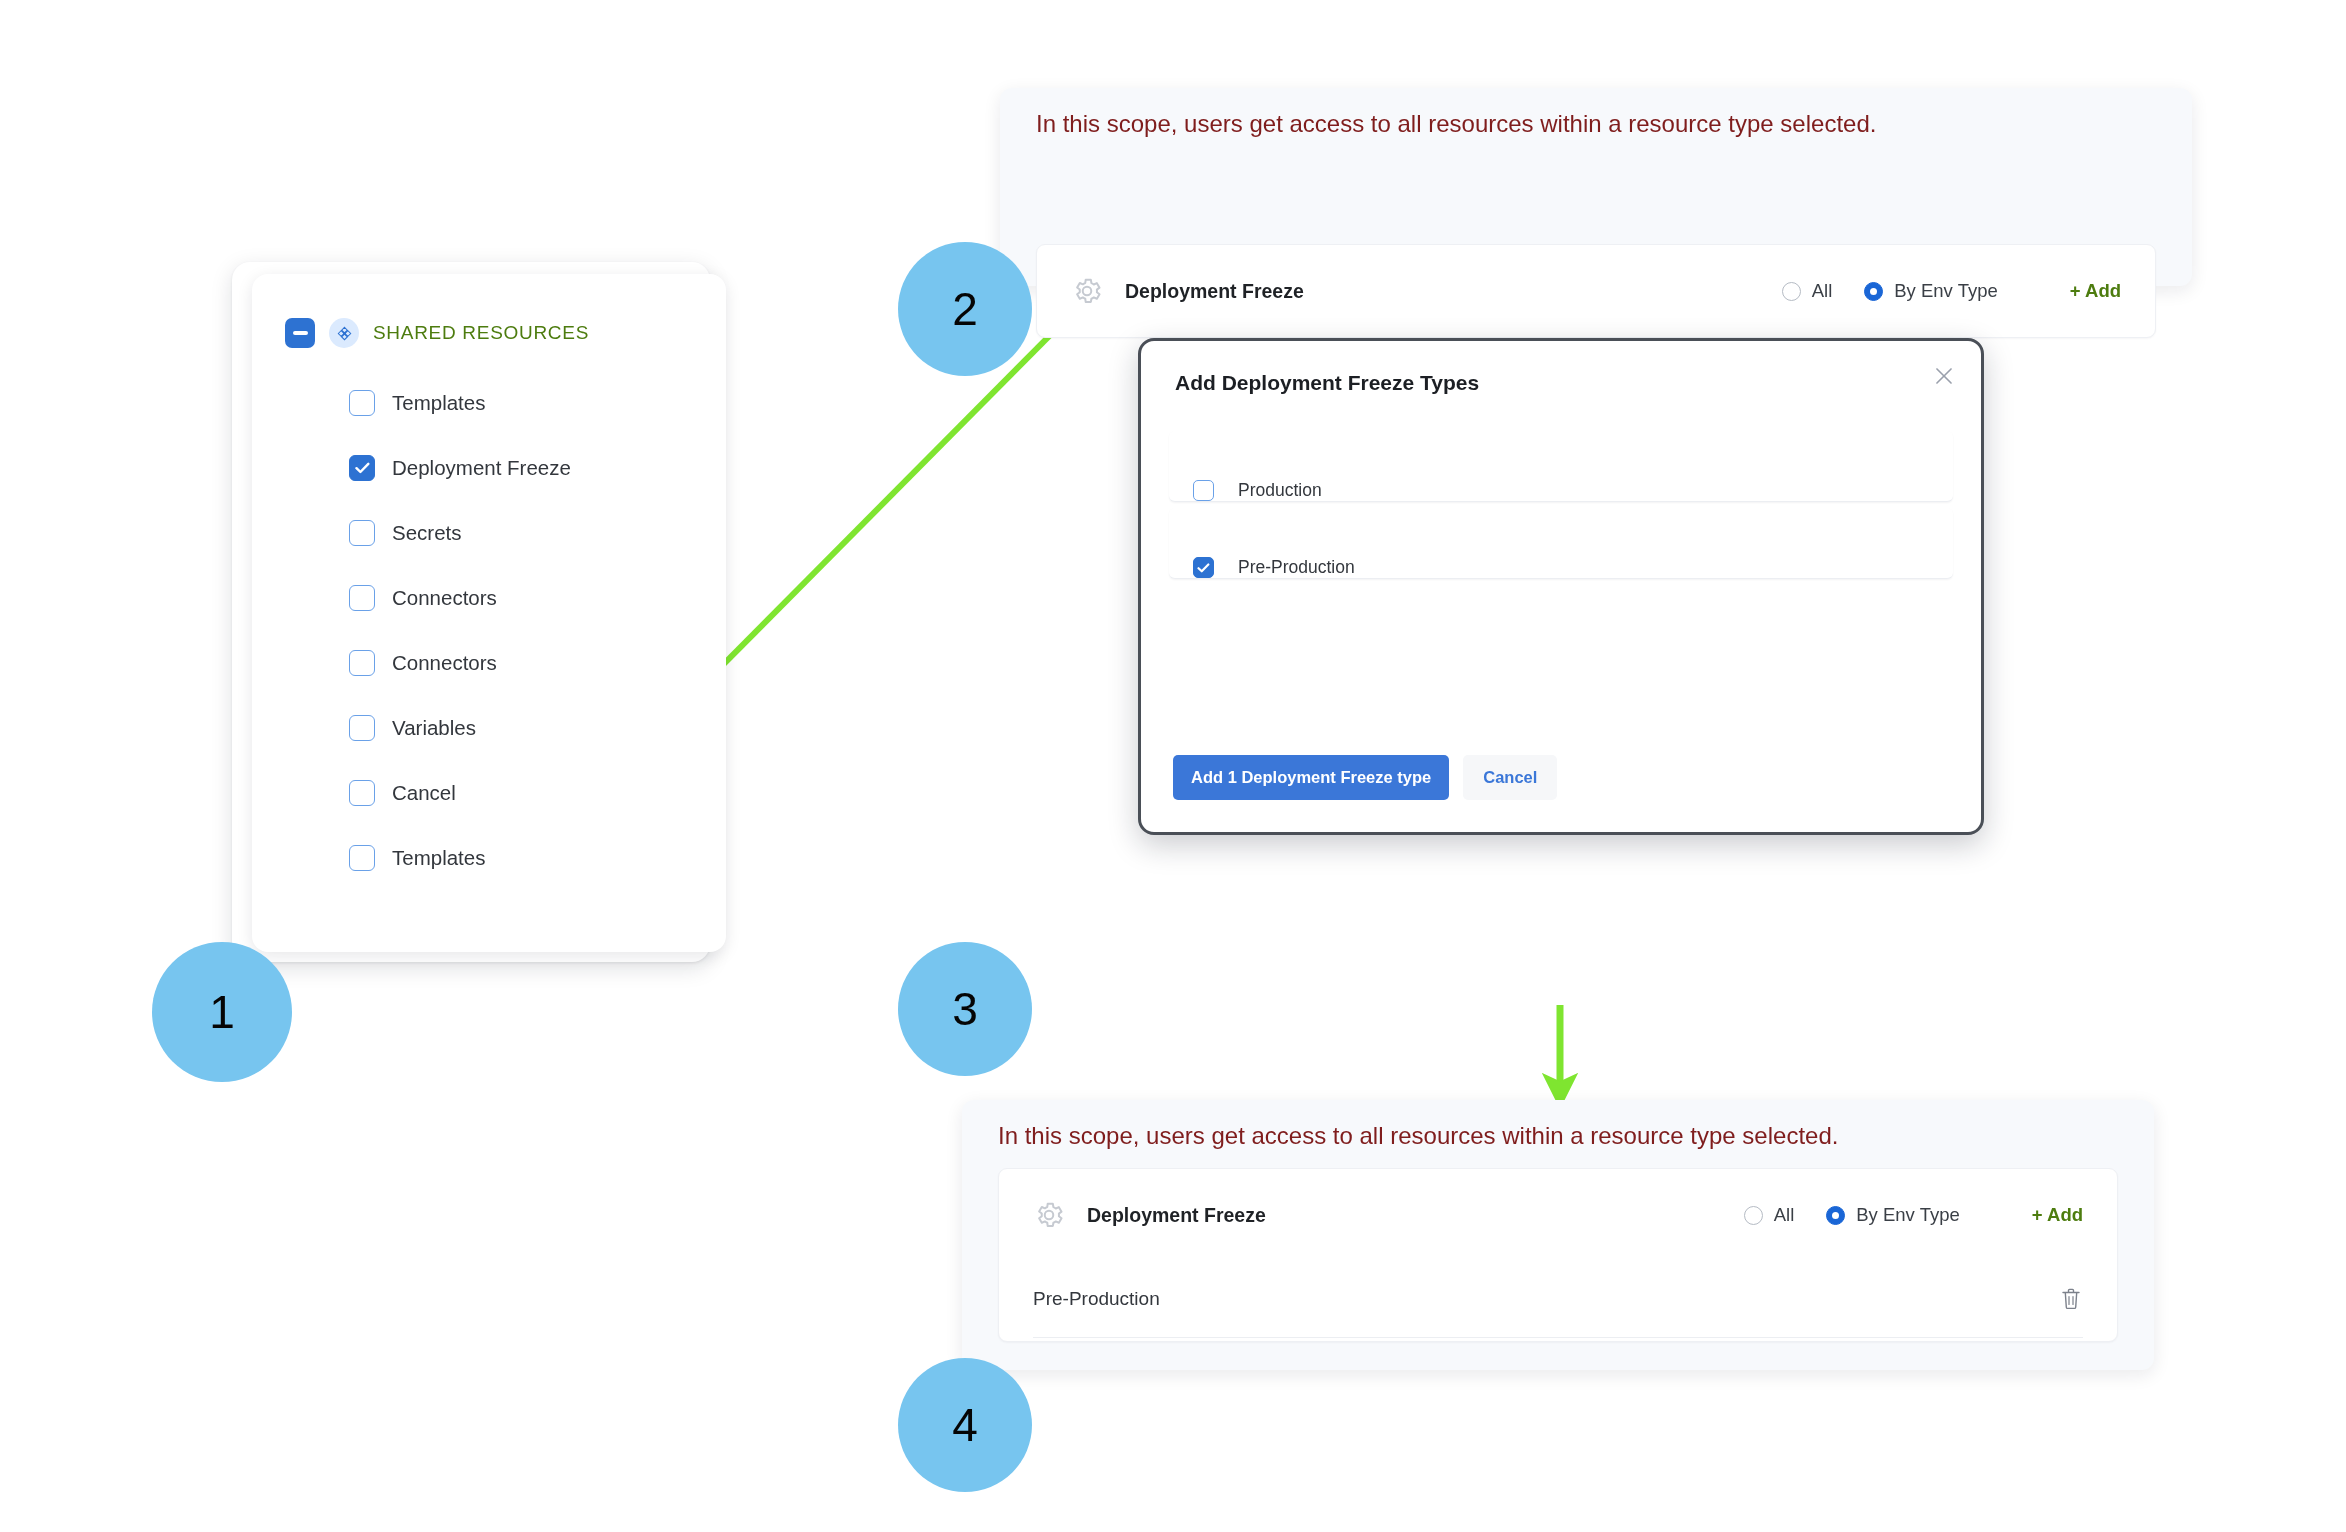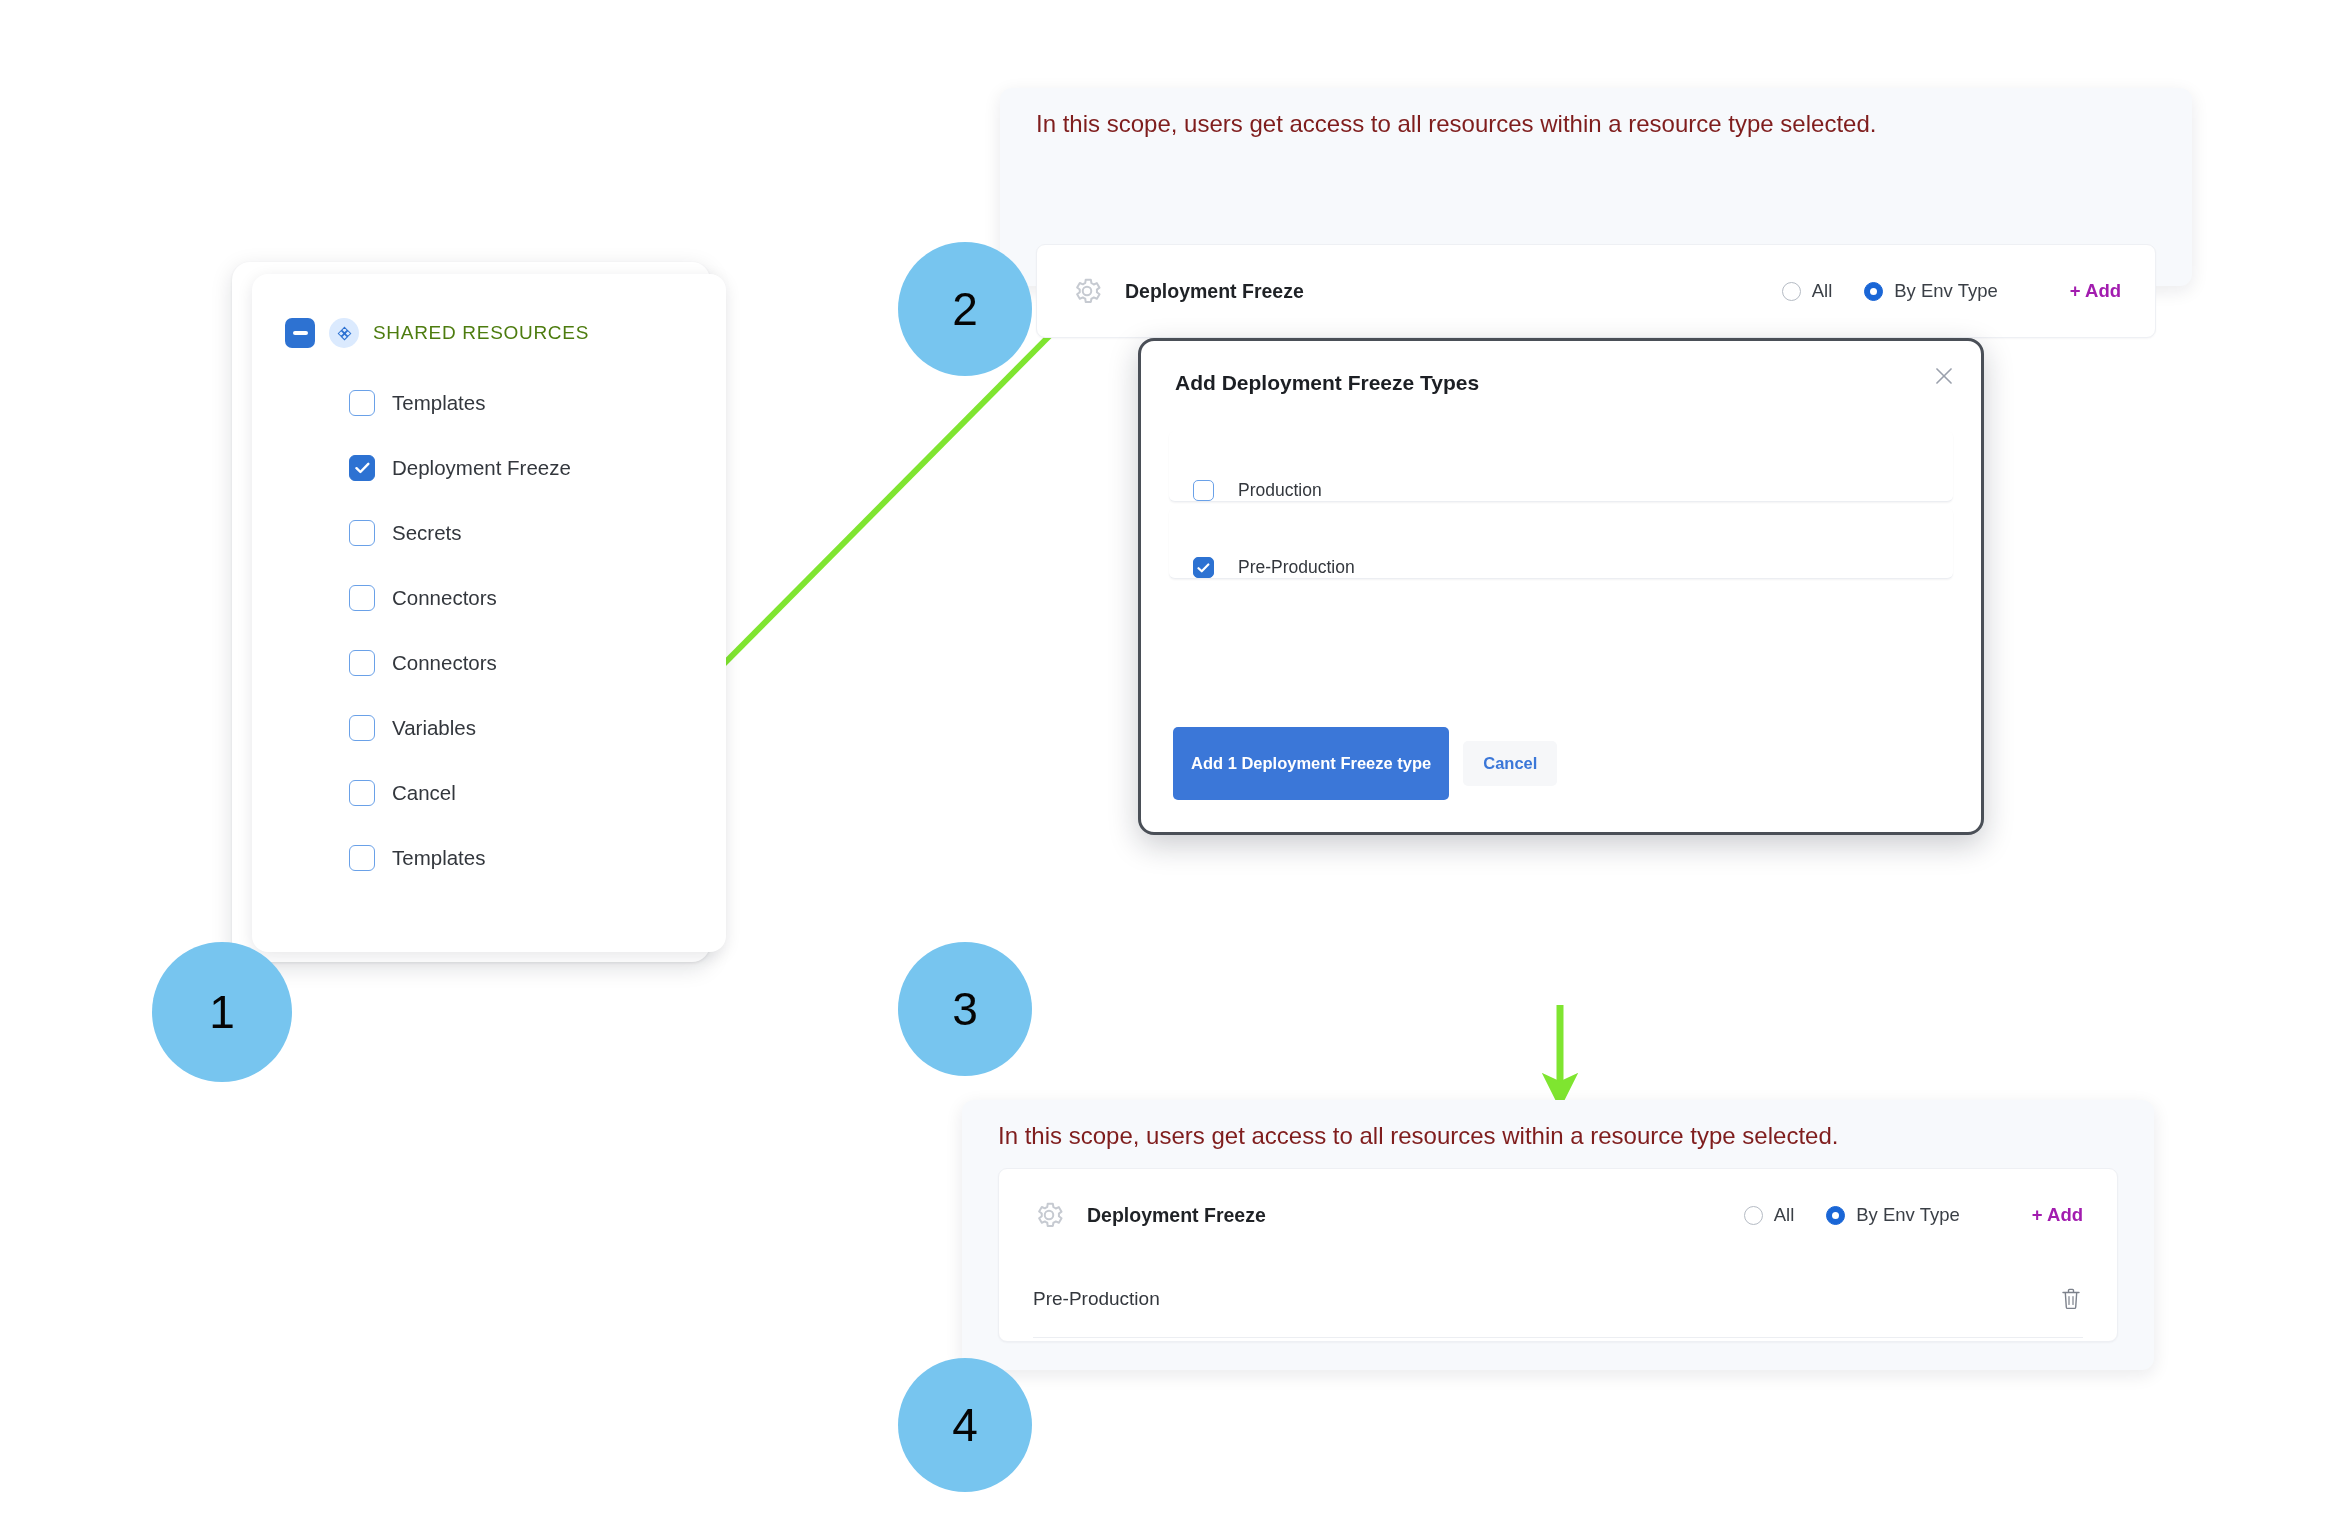--- a/index.html
+++ b/index.html
@@ -139,21 +139,21 @@
     display: flex; align-items: center; justify-content: center;
   }
   .radio.sel::after {
     content: ""; width: 7px; height: 7px; border-radius: 50%; background: #ffffff;
   }
   .radio-opt .rlbl { font-size: 18.5px; color: #3a3f46; white-space: nowrap; }
   .add-link {
     margin-left: 72px;
     font-size: 18.5px;
     font-weight: bold;
-    color: #a21caf;
+    color: #4d7c0f;
     white-space: nowrap;
     cursor: pointer;
   }
   .scope-subrow {
     display: flex; align-items: center;
     height: 76px;
     margin: 0 34px;
     border-bottom: 1px solid #eceef2;
   }
   .scope-subrow .sublabel {
@@ -214,21 +214,21 @@
     position: absolute; left: 32px; bottom: 32px;
     display: flex; align-items: center; gap: 14px;
   }
   .btn-primary {
     background: #3b77d8;
     color: #ffffff;
     font-size: 16.5px;
     font-weight: bold;
     border: none;
     border-radius: 5px;
-    padding: 27px 18px;
+    padding: 13px 18px;
     cursor: pointer;
     font-family: "Liberation Sans", sans-serif;
     white-space: nowrap;
   }
   .btn-secondary {
     background: #f6f7f9;
     color: #3b77d8;
     font-size: 16.5px;
     font-weight: bold;
     border: none;

